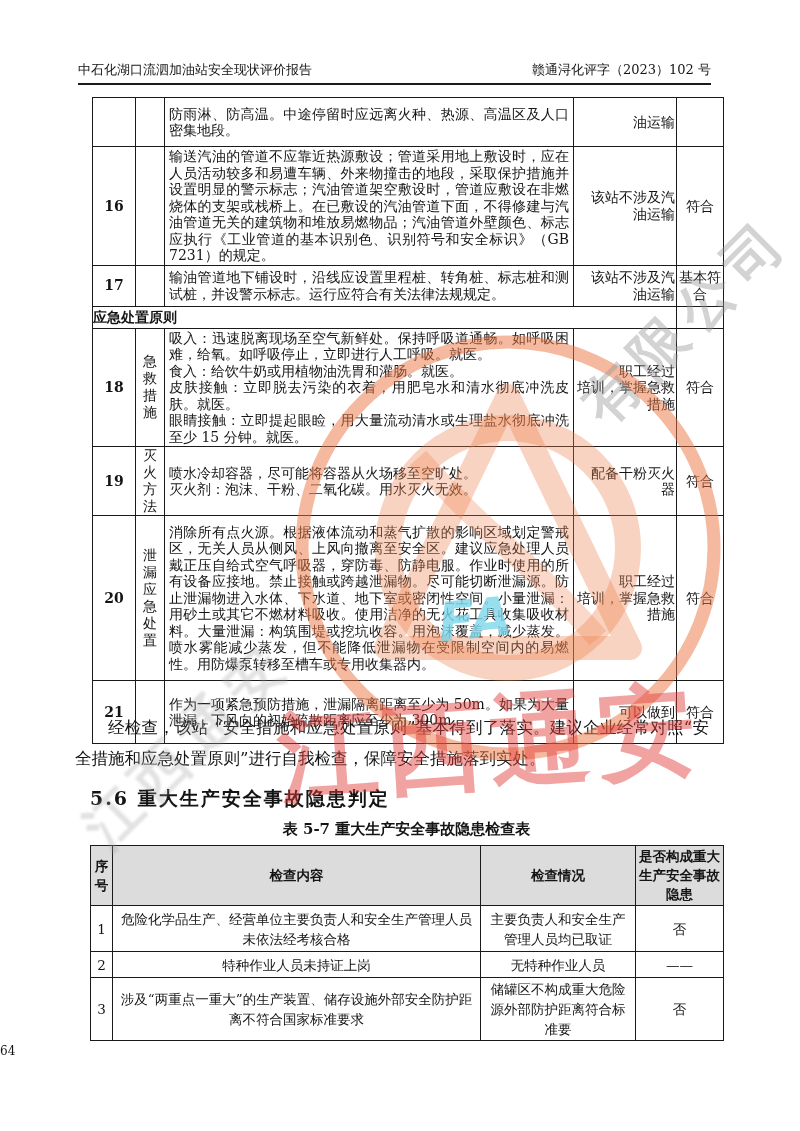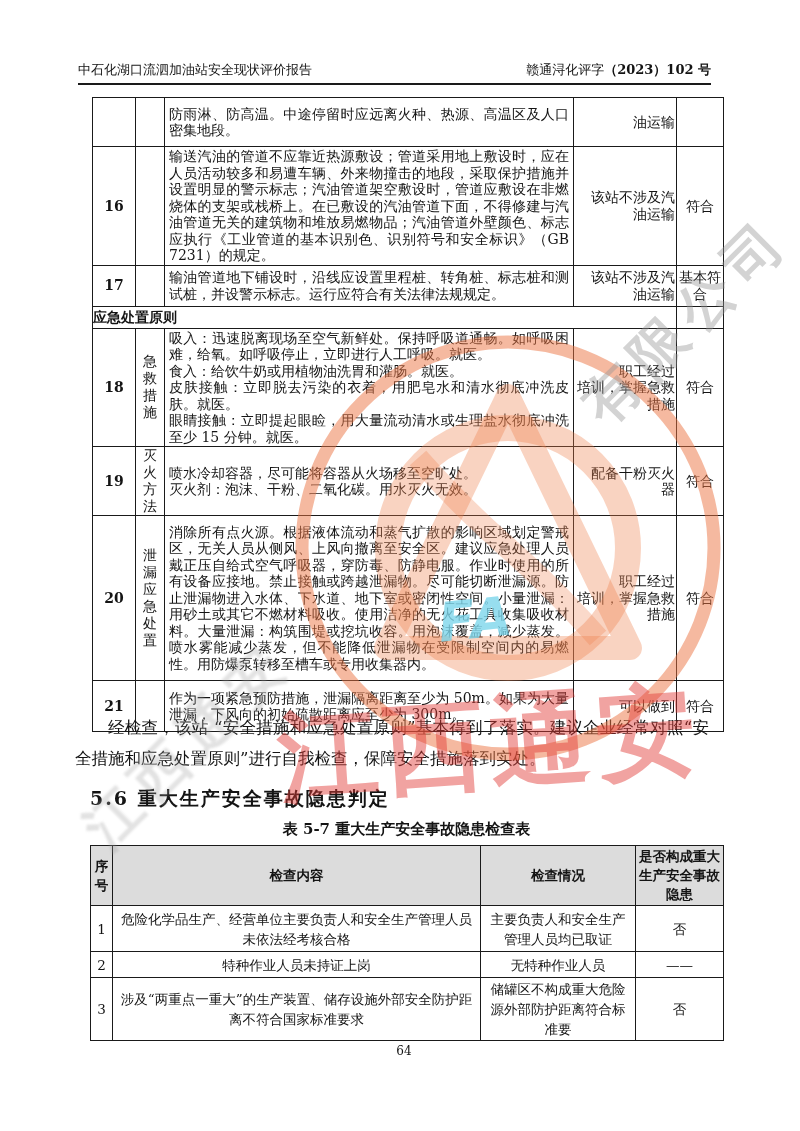--- a/index.html
+++ b/index.html
@@ -10,21 +10,21 @@
   }
   .page{position:absolute;inset:0;overflow:hidden;}
 
   
   .hdr{
     position:absolute;left:78px;top:62px;width:633px;
     display:flex;justify-content:space-between;align-items:flex-end;
     font-size:13px;line-height:16px;
     border-bottom:2px solid #1a1a1a;padding-bottom:5px;
   }
-  .hdr .num{font-weight:bold;}
+  .hdr .num{font-weight:normal;}
 
   
   table{border-collapse:collapse;table-layout:fixed;}
   td{border:1px solid #1a1a1a;vertical-align:middle;overflow:hidden;}
   .pre{white-space:pre-wrap;}
 
   
   .t1{position:absolute;left:92px;top:97px;width:631px;font-size:14px;line-height:16.5px;}
   .t1 td.c{padding:1px 4px;text-align:justify;}
   .t1 td.n{text-align:center;font-weight:bold;padding:0;}
@@ -44,23 +44,22 @@
   }
   .h56{
     position:absolute;left:90px;top:786px;
     font-size:19px;font-weight:bold;letter-spacing:2px;
   }
   .t2title{
     position:absolute;left:90px;top:820px;width:633px;text-align:center;
     font-size:15px;font-weight:bold;
   }
   .footer{
-    position:absolute;left:0;top:1044px;width:752px;text-align:center;
+    position:absolute;left:0;top:1044px;width:752px;text-align:left;
     font-size:12px;
-    padding-left:28px;
   }
 
   
   .wm{position:absolute;pointer-events:none;z-index:5;}
   .wm-gray{
     font-size:56px;font-weight:bold;color:rgba(150,150,150,0.42);
     letter-spacing:10px;white-space:nowrap;
   }
   .wm-gray-tr{left:566px;top:388px;transform:rotate(-45deg);transform-origin:left top;}
   .wm-gray-bl{left:68px;top:812px;transform:rotate(-45deg);transform-origin:left top;
@@ -146,21 +145,21 @@
     </tr>
     <tr style="height:165px">
       <td class="n">20</td>
       <td class="lb">泄漏应急处置</td>
       <td class="c pre">消除所有点火源。根据液体流动和蒸气扩散的影响区域划定警戒区，无关人员从侧风、上风向撤离至安全区。建议应急处理人员戴正压自给式空气呼吸器，穿防毒、防静电服。作业时使用的所有设备应接地。禁止接触或跨越泄漏物。尽可能切断泄漏源。防止泄漏物进入水体、下水道、地下室或密闭性空间。小量泄漏：用砂土或其它不燃材料吸收。使用洁净的无火花工具收集吸收材料。大量泄漏：构筑围堤或挖坑收容。用泡沫覆盖，减少蒸发。喷水雾能减少蒸发，但不能降低泄漏物在受限制空间内的易燃性。用防爆泵转移至槽车或专用收集器内。</td>
       <td class="st pre">职工经过
 培训，掌握急救
 措施</td>
       <td class="rs">符合</td>
     </tr>
-    <tr style="height:51px">
+    <tr style="height:63px">
       <td class="n">21</td>
       <td class="lb"></td>
       <td class="c pre">作为一项紧急预防措施，泄漏隔离距离至少为 50m。如果为大量泄漏，下风向的初始疏散距离应至少为 300m。</td>
       <td class="st pre">可以做到</td>
       <td class="rs">符合</td>
     </tr>
   </tbody>
     </table>
 
   <div class="para">经检查，该站 “安全措施和应急处置原则”基本得到了落实。建议企业经常对照“安全措施和应急处置原则”进行自我检查，保障安全措施落到实处。</div>

